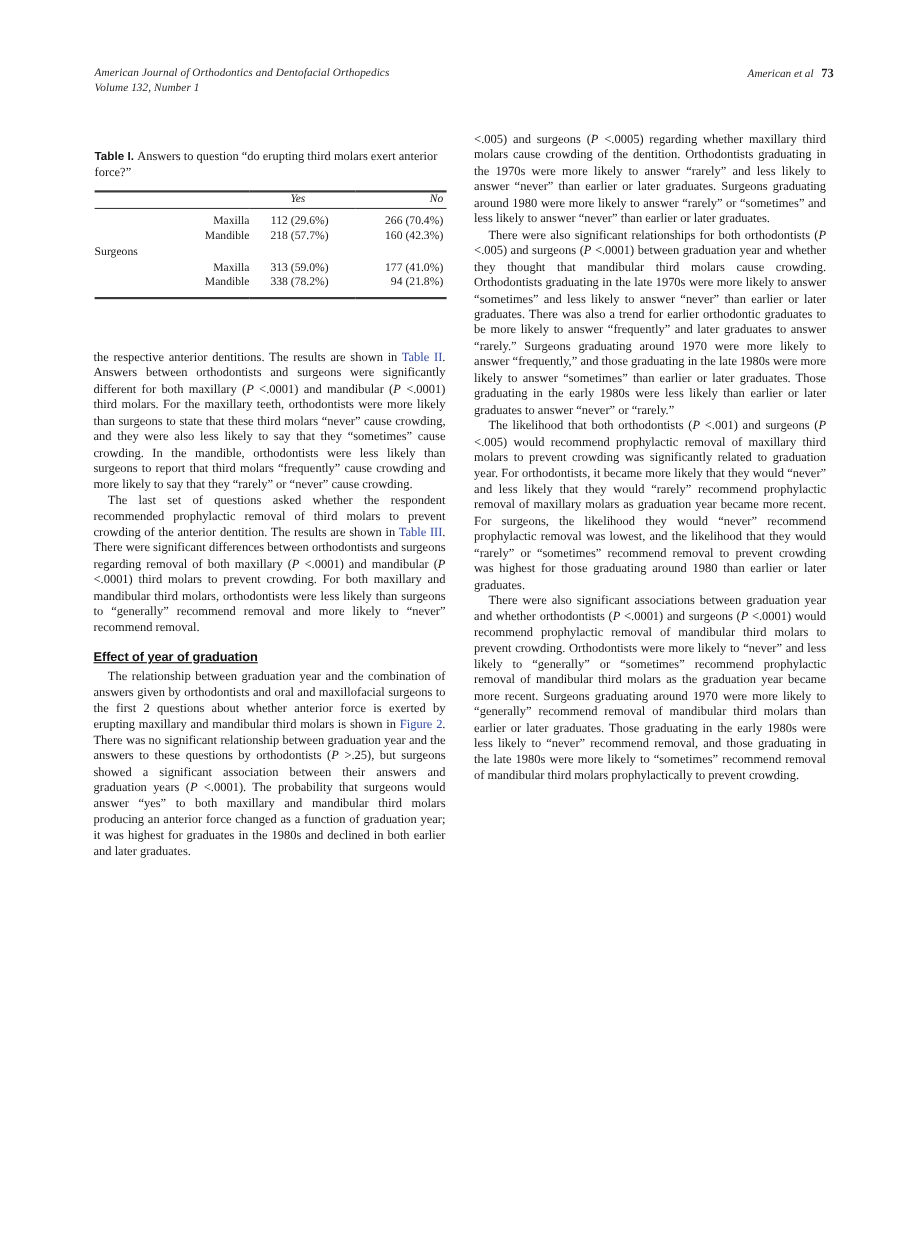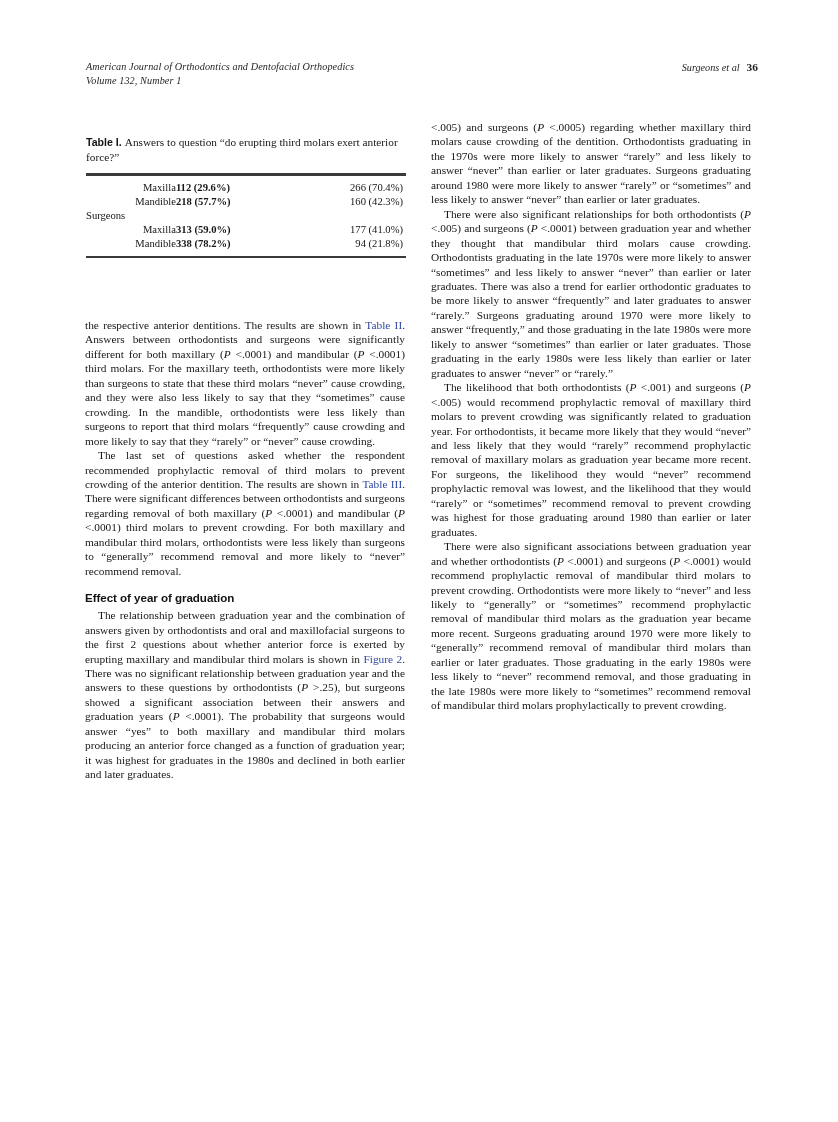--- a/index.html
+++ b/index.html
@@ -88,20 +88,21 @@
 
   h2.section-head {
     font-family: "Liberation Sans", sans-serif;
     font-weight: bold;
     font-size: 11.6px;
     line-height: 14px;
     margin: 13px 0 3px 0;
     color: #121212;
     text-align: left;
     letter-spacing: -0.05px;
+    text-decoration: underline;
   }
 
   
   .table-block {
     position: absolute;
     left: 86px;
     top: 135px;
     width: 320px;
   }
   .tbl-caption {
@@ -147,56 +148,60 @@
 
   .grp-row td.lbl {
     text-align: left;
     padding-top: 1px;
   }
   .data-row td.lbl {
     text-align: right;
     padding-left: 12px;
   }
   .data-row td.val-yes {
-    text-align: left;
+    text-align: right;
     padding-right: 24px;
     white-space: nowrap;
-    font-weight: bold;
   }
   .data-row td.val-no {
     text-align: right;
     padding-right: 3px;
     white-space: nowrap;
   }
 </style>
 </head>
 <body>
 
 <div class="page">
 
   <div class="running-head">
     <div class="rh-left">
       <div>American Journal of Orthodontics and Dentofacial Orthopedics</div>
       <div class="vol">Volume 132, Number 1</div>
     </div>
     <div class="rh-right">
-      <span class="authors">Surgeons et al</span><span class="pageno">36</span>
+      <span class="authors">American et al</span><span class="pageno">73</span>
     </div>
   </div>
 
   <div class="table-block">
     <div class="tbl-caption">
       <span class="tbl-label">Table I.</span><span>Answers to question “do erupting third molars exert anterior force?”</span>
     </div>
 
     <table class="data-table">
       <tbody>
         <tr class="rule-top">
             <td colspan="3"></td>
           </tr>
+        <tr class="hdr-row">
+          <th class="c-label"></th>
+          <th class="c-yes">Yes</th>
+          <th class="c-no">No</th>
+        </tr>
         <tr class="rule-mid">
             <td colspan="3"></td>
           </tr>
         <tr class="spacer-row">
             <td colspan="3"></td>
           </tr>
 
         <tr class="data-row">
           <td class="lbl">Maxilla</td>
           <td class="val-yes">112 (29.6%)</td>

